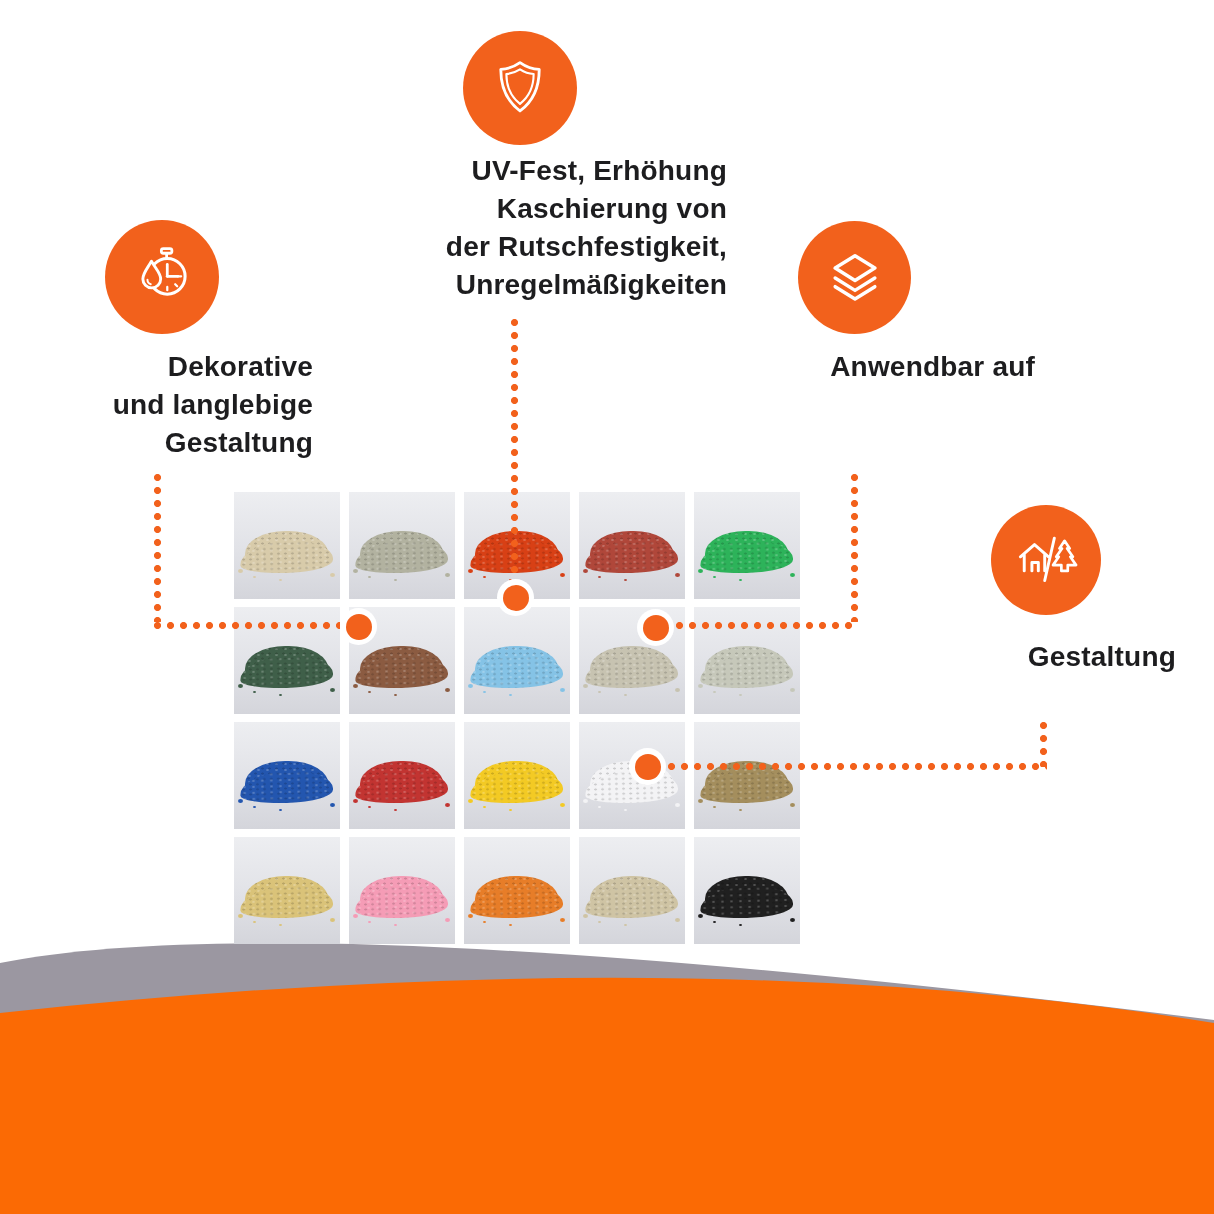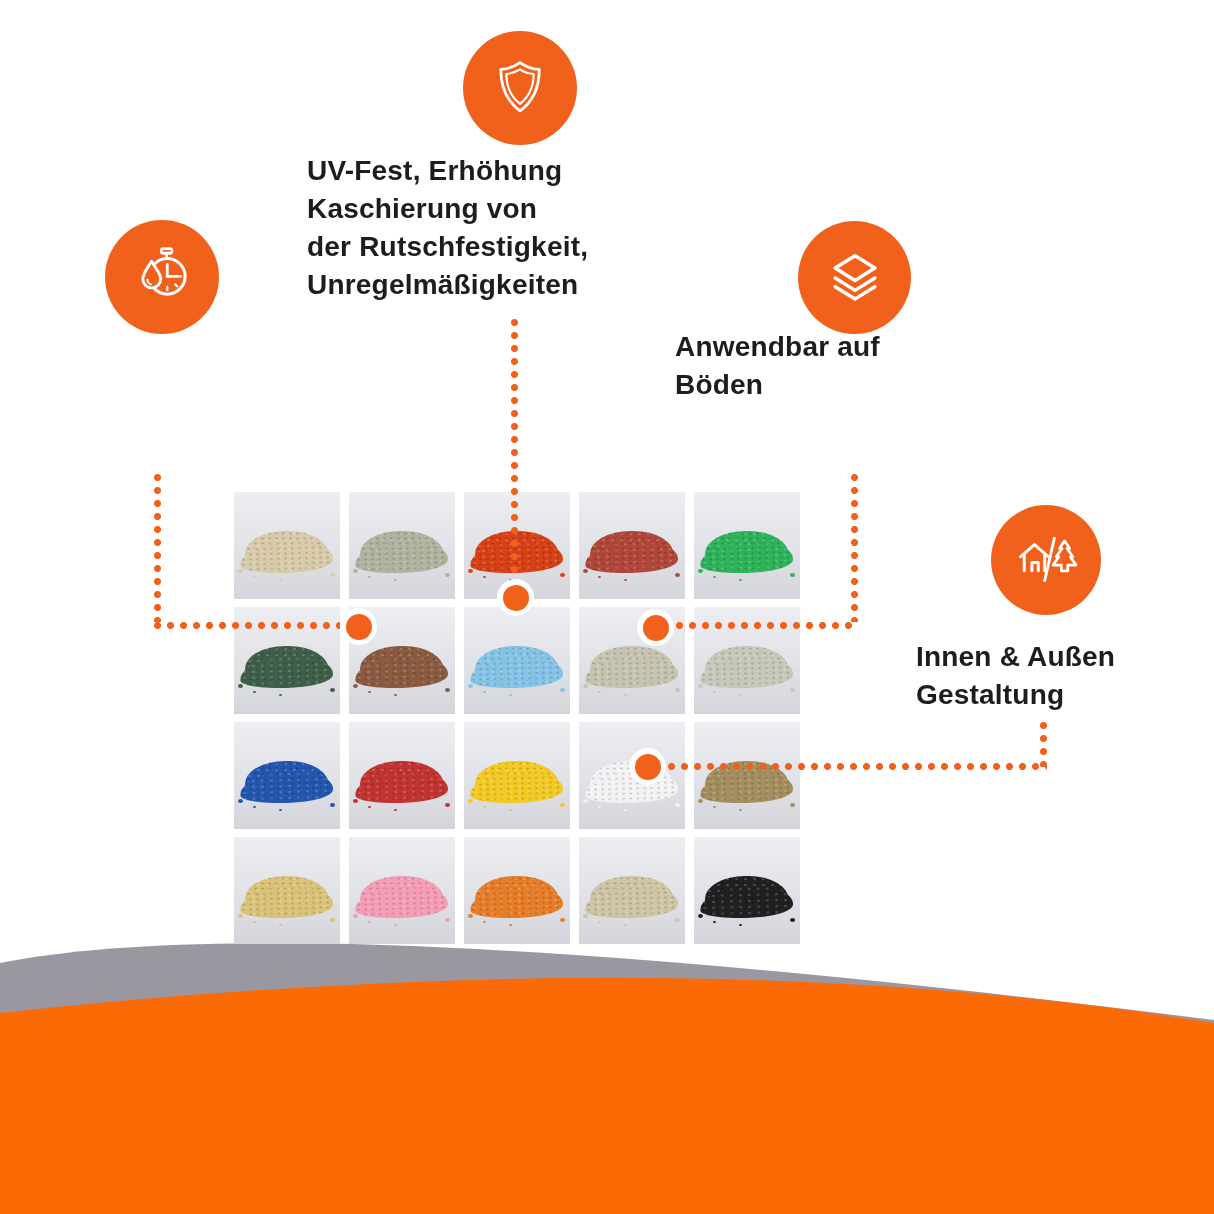--- a/index.html
+++ b/index.html
@@ -8,21 +8,21 @@
     font-family:"Liberation Sans",sans-serif;color:var(--text,#1d1d1f);
   }
   
   .icon-circle{
     position:absolute;border-radius:50%;background:var(--orange,#f2611c);
     display:flex;align-items:center;justify-content:center;
   }
   .icon-circle svg{display:block;}
   
   .feature-text{
-    position:absolute;text-align:left;font-size:28px;line-height:38px;
+    position:absolute;text-align:right;font-size:28px;line-height:38px;
     font-weight:600;letter-spacing:.2px;color:var(--text,#1d1d1f);
   }
   
   .dotline{position:absolute;z-index:4;}
   .dotline.v{width:7px;background-image:radial-gradient(circle at 3.5px 3.5px,var(--orange,#f2611c) 3.1px,transparent 3.9px);background-size:7px 13px;background-repeat:repeat-y;}
   .dotline.h{height:7px;background-image:radial-gradient(circle at 3.5px 3.5px,var(--orange,#f2611c) 3.1px,transparent 3.9px);background-size:13px 7px;background-repeat:repeat-x;}
   .marker{position:absolute;width:37px;height:37px;border-radius:50%;background:#fff;z-index:5;display:flex;align-items:center;justify-content:center;}
   .marker::after{content:"";width:26px;height:26px;border-radius:50%;background:var(--orange,#f2611c);}
   
   .grid{
@@ -150,50 +150,53 @@
       <rect x="49" y="7" width="16" height="7" rx="3" stroke-width="4.2"></rect>
       <path d="M57 15 v6" stroke-width="4.2"></path>
       <circle cx="58" cy="49" r="27" stroke-width="4.6"></circle>
       <path d="M58 49 V31" stroke-width="4.2"></path>
       <path d="M58 49 H74" stroke-width="4.2"></path>
       <path d="M58 70 v-5 M79 49 h-5 M73 64 l-3 -3" stroke-width="3.4"></path>
       <path d="M34 26 C 28 37 21 44 21 53 a13.5 13.5 0 0 0 27 0 C 48 44 40 37 34 26 Z" fill="var(--orange,#F2611C)" stroke-width="4.4"></path>
       <path d="M28 54 a7 7 0 0 0 5 7" stroke-width="3"></path>
     </svg>
   </div>
+  <div class="feature-text" style="left:13px;top:348px;width:300px;">
+    <div>Dekorative</div>
+    <div>und langlebige</div>
+    <div>Gestaltung</div>
+  </div>
   <div class="dotline v" style="left:154px;top:474px;height:148px;"></div>
   <div class="dotline h" style="left:154px;top:622px;width:186px;"></div>
   <div class="marker" style="left:340px;top:608px;"></div>
 
   <div class="icon-circle" style="left:798px;top:221px;width:113px;height:113px;">
     <svg width="62" height="62" viewBox="0 0 100 100" fill="none" stroke="#fff" stroke-linecap="round" stroke-linejoin="round" stroke-width="5.6">
       <path d="M50 14 L82 34 L50 54 L18 34 Z"></path>
       <path d="M18 50 L50 70 L82 50"></path>
       <path d="M18 64 L50 84 L82 64"></path>
     </svg>
   </div>
-  <div class="feature-text" style="left:675px;top:328px;width:360px;">
+  <div class="feature-text" style="left:675px;top:348px;width:360px;">
     <div>Anwendbar auf</div>
-    <div>Böden</div>
   </div>
   <div class="dotline v" style="left:851px;top:474px;height:148px;"></div>
   <div class="dotline h" style="left:676px;top:622px;width:182px;"></div>
   <div class="marker" style="left:637px;top:609px;"></div>
 
   <div class="icon-circle" style="left:991px;top:505px;width:110px;height:110px;">
     <svg width="64" height="64" viewBox="0 0 100 100" fill="none" stroke="#fff" stroke-linecap="round" stroke-linejoin="round" stroke-width="4.6">
       <path d="M10 45 L32 26 L54 45"></path>
       <path d="M16 42 V67"></path>
       <path d="M48 42 V67"></path>
       <path d="M28 67 V54 H38 V67"></path>
       <path d="M63 16 L48 82"></path>
       <path d="M79 20 L71 32 H75 L66 45 H70 L61 58 H74 V67 H84 V58 H97 L88 45 H92 L83 32 H87 Z" stroke-width="4.2"></path>
     </svg>
   </div>
   <div class="feature-text" style="left:916px;top:638px;width:260px;">
-    <div>Innen &amp; Außen</div>
     <div>Gestaltung</div>
   </div>
   <div class="dotline v" style="left:1040px;top:722px;height:45px;"></div>
   <div class="dotline h" style="left:668px;top:763px;width:379px;"></div>
   <div class="marker" style="left:629px;top:748px;"></div>
 
 </div>
 
 </body></html>

